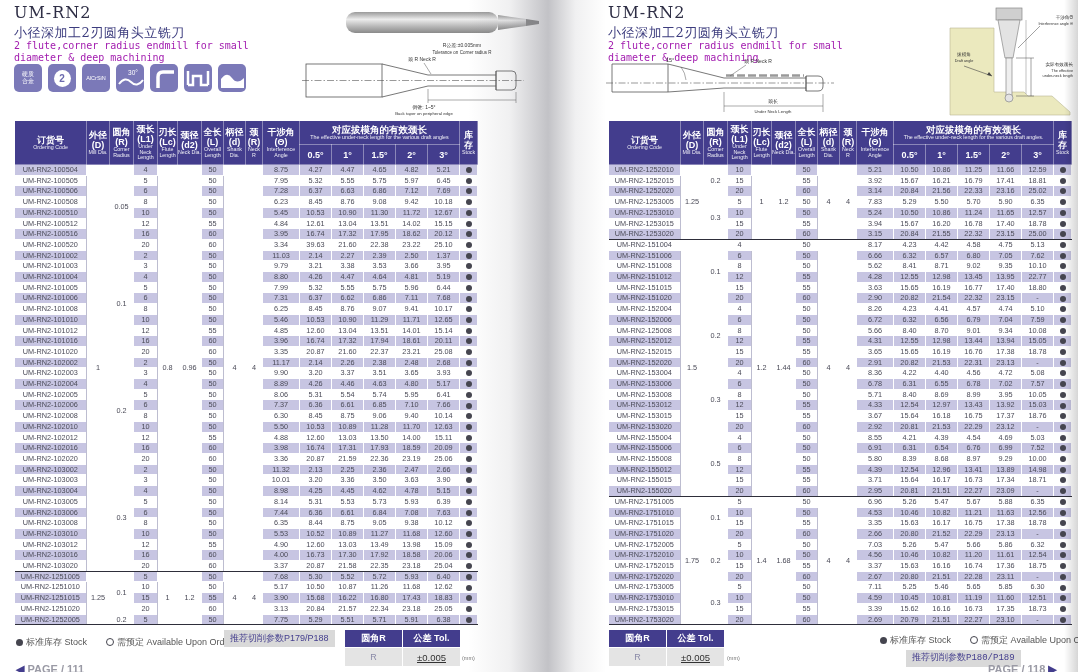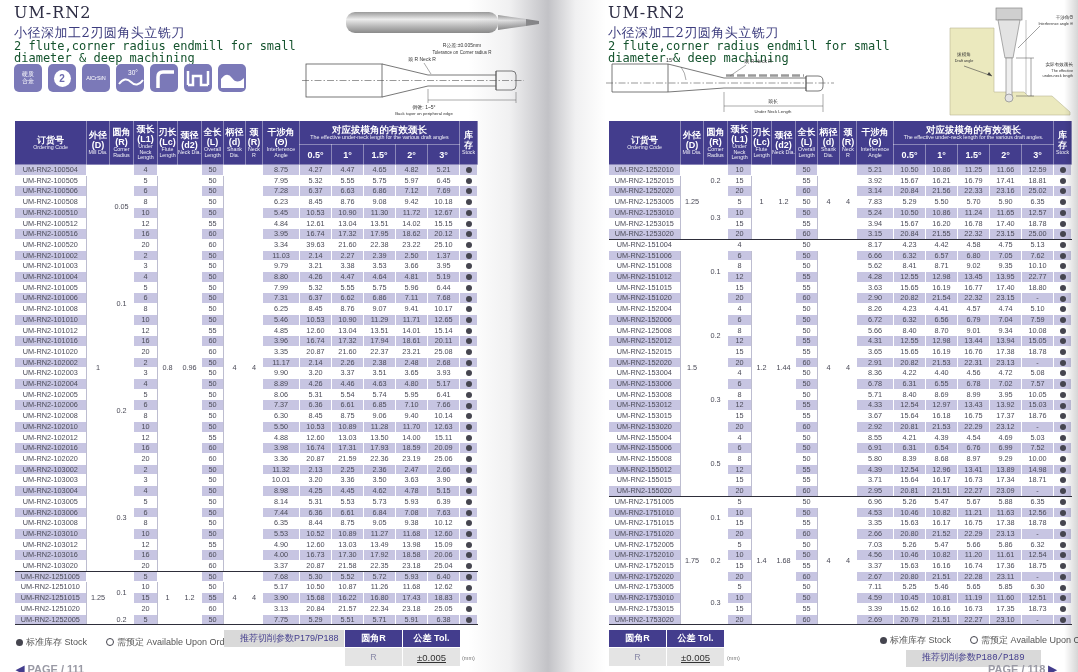--- a/index.html
+++ b/index.html
@@ -10,22 +10,22 @@
   #right-page{left:594px;width:484px;}
   .gutter{position:absolute;left:468px;top:0;width:138px;height:672px;z-index:6;pointer-events:none;
     background:linear-gradient(90deg,rgba(110,110,120,0) 0%,rgba(110,110,120,.10) 30%,rgba(110,110,120,.42) 58%,rgba(110,110,120,.10) 78%,rgba(110,110,120,0) 100%);}
   .edge-shadow{position:absolute;left:1064px;top:0;width:14px;height:672px;z-index:6;pointer-events:none;
     background:linear-gradient(90deg,rgba(0,0,0,0),rgba(0,0,0,.16));}
 
   .title{position:absolute;left:14px;top:3px;font-family:"DejaVu Serif",serif;font-size:16px;
          letter-spacing:1px;color:#2e2e45;}
   .sub-zh{position:absolute;left:14px;top:24px;font-family:"DejaVu Serif",serif;font-size:13px;
           color:#3c3c7e;letter-spacing:.5px;}
-  .sub-en{position:absolute;left:14px;font-family:"DejaVu Sans Mono",monospace;font-size:12px;
-          color:#14532d;line-height:12px;white-space:nowrap;}
+  .sub-en{position:absolute;left:14px;font-family:"DejaVu Sans Mono",monospace;font-size:10px;
+          color:#a21caf;line-height:12px;white-space:nowrap;}
   .sub-en.l1{top:40px}.sub-en.l2{top:52px}
 
   .icon-row{position:absolute;left:14px;top:64px;display:flex;gap:6px;}
   .tile{width:28px;height:28px;border-radius:5px;background:#7b79b8;color:#fff;
         display:flex;align-items:center;justify-content:center;text-align:center;overflow:hidden;}
   .tile .t-sm{font-size:6px;line-height:7px;width:15px;word-break:break-all;}
   .tile .t-xs{font-size:5.5px;}
   .tile .disc{width:17px;height:17px;border-radius:50%;background:#fff;color:#6b69ad;
         font-size:10px;font-weight:bold;display:flex;align-items:center;justify-content:center;}
   .tile svg{display:block}
@@ -47,21 +47,21 @@
   td.m{background:#fff !important;border:1px solid #bdbdd0;color:#4b4b58;font-size:7.5px;}
   td.bend{border-bottom:1.6px solid #2e2e3a !important;}
   .dot{display:inline-block;width:6px;height:6px;border-radius:50%;background:#45454f;vertical-align:middle;}
 
   
   .legend{position:absolute;font-size:9px;color:#555;white-space:nowrap;}
   .legend .dot-f{display:inline-block;width:7px;height:7px;border-radius:50%;background:#45454f;margin-right:3px;vertical-align:-1px;}
   .legend .dot-o{display:inline-block;width:6px;height:6px;border-radius:50%;background:#fff;border:1px solid #45454f;margin-right:3px;vertical-align:-1px;}
   .legend .gap{display:inline-block;width:14px;}
   .chip{position:absolute;background:#d9d9d9;color:#433d8d;font-size:9px;line-height:17px;
-        padding:0 16px;white-space:nowrap;}
+        padding:0 6px;white-space:nowrap;}
   table.tol{position:absolute;border-collapse:collapse;}
   table.tol th{background:#433d8d;color:#fff;font-size:9px;font-weight:bold;width:57px;height:17px;
         border:1px solid #fff;padding:0;text-align:center;}
   table.tol td{background:#e4e4e4;font-size:9px;height:18px;border:1px solid #fff;padding:0;text-align:center;}
   table.tol td.v1{color:#8a8aa8;}
   table.tol td.v2{color:#333;font-size:9.5px;text-decoration:underline;}
   .unit{position:absolute;font-size:5.5px;color:#777;}
   .pagenav{position:absolute;font-size:11px;font-weight:bold;color:#9a9aa5;white-space:nowrap;}
   .pagenav .arr{color:#433d8d;}
   svg text{font-family:"Liberation Sans",sans-serif;}

